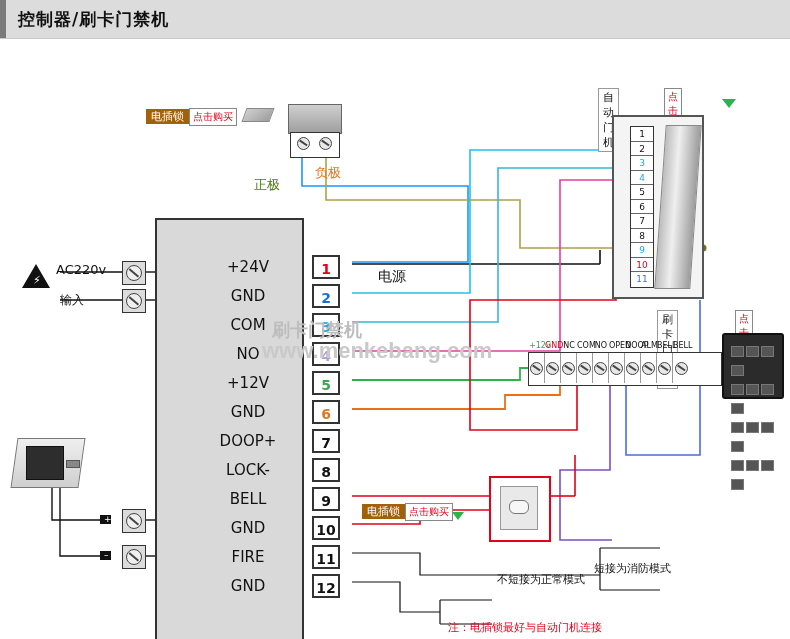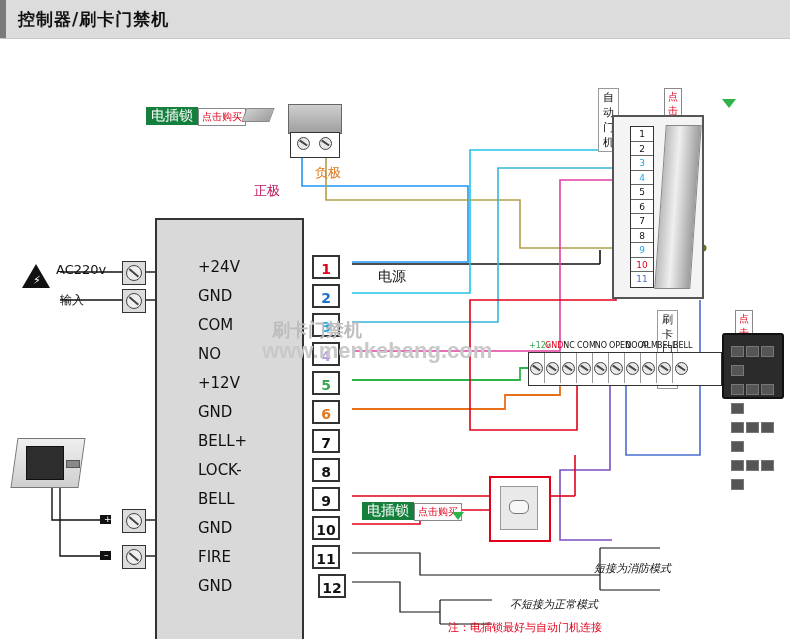--- a/index.html
+++ b/index.html
@@ -25,37 +25,37 @@
     font-size:17px;font-weight:bold;color:#111;
     letter-spacing:1px;
   }
   
   #controller-box{
     left:155px;top:218px;width:145px;height:421px;
     background:#d9d9d9;border:2px solid #333;
   }
   
   .term-label{
-    font-size:15px;color:#111;text-align:left;
+    font-size:15px;color:#111;text-align:center;
     width:100px;
   }
   
   .term-num{
     width:28px;height:24px;border:2px solid #333;background:#fff;
     text-align:center;line-height:24px;font-size:14px;font-weight:bold;
     color:#111;box-sizing:border-box;
   }
   .lbl-sm{font-size:10px;color:#111;}
   
   .buytag{
     display:inline-block;background:#fff;border:1px solid #888;
     color:#e2001a;font-size:10px;padding:1px 3px;
   }
   .blackbox{
-    background:#15803d;color:#fff;font-size:14px;padding:0 5px;
+    background:#a16207;color:#fff;font-size:11px;padding:0 5px;
     display:inline-block;
   }
   
   svg#wires{position:absolute;left:0;top:0;width:790px;height:639px;}
   
   #watermark1{
     left:272px;top:318px;font-size:18px;color:#bdbdbd;font-weight:bold;
   }
   #watermark2{
     left:262px;top:338px;font-size:22px;color:#c9c9c9;font-weight:bold;
@@ -144,21 +144,21 @@
     width:14px;height:14px;border:1px solid #444;border-radius:50%;
     background:#efefef;margin:3px auto;position:relative;
   }
   .ac-screw:after{
     content:"";position:absolute;left:1px;top:6px;width:12px;height:1.5px;
     background:#444;transform:rotate(40deg);
   }
   .plug{
     width:11px;height:9px;background:#111;
   }
-  .note{font-size:11px;color:#111;font-style:italic;}
+  .note{font-size:11px;color:#111;}
   .note-red{font-size:11px;color:#e2001a;}
 </style>
 </head>
 <body>
 
 <div class="abs" id="header-bar"></div>
 <div class="abs" id="header-accent"></div>
 <div class="abs" id="header-title">控制器/刷卡门禁机</div>
 
 <svg id="wires">
@@ -235,42 +235,42 @@
   </div>
   <div style="display:flex;align-items:center;height:29px;">
     <div class="term-label">+12V</div>
     <div class="term-num" style="margin-left:14px;color:#3aa655;">5</div>
   </div>
   <div style="display:flex;align-items:center;height:29px;">
     <div class="term-label">GND</div>
     <div class="term-num" style="margin-left:14px;color:#e07820;">6</div>
   </div>
   <div style="display:flex;align-items:center;height:29px;">
-    <div class="term-label">BELL+</div>
+    <div class="term-label">DOOP+</div>
     <div class="term-num" style="margin-left:14px;">7</div>
   </div>
   <div style="display:flex;align-items:center;height:29px;">
     <div class="term-label">LOCK-</div>
     <div class="term-num" style="margin-left:14px;">8</div>
   </div>
   <div style="display:flex;align-items:center;height:29px;">
     <div class="term-label">BELL</div>
     <div class="term-num" style="margin-left:14px;">9</div>
   </div>
   <div style="display:flex;align-items:center;height:29px;">
     <div class="term-label">GND</div>
     <div class="term-num" style="margin-left:14px;">10</div>
   </div>
   <div style="display:flex;align-items:center;height:29px;">
     <div class="term-label">FIRE</div>
     <div class="term-num" style="margin-left:14px;">11</div>
   </div>
   <div style="display:flex;align-items:center;height:29px;">
     <div class="term-label">GND</div>
-    <div class="term-num" style="margin-left:20px;">12</div>
+    <div class="term-num" style="margin-left:14px;">12</div>
   </div>
 </div>
 
 <div class="abs" style="left:366px;top:268px;font-size:14px;color:#111;margin-left:12px;">电源</div>
 
 <div class="abs" id="watermark1">刷卡门禁机</div>
 <div class="abs" id="watermark2">www.menkebang.com</div>
 
 <div class="abs" style="left:146px;top:105px;">
   <span class="blackbox">电插锁</span><span class="buytag">点击购买</span>
@@ -279,21 +279,21 @@
 
 <div class="abs" id="lock-body"></div>
 <div class="abs" id="lock-term">
   <div class="abs" style="left:6px;top:4px;">
       <div class="screw" style="margin:0;"></div>
     </div>
   <div class="abs" style="left:28px;top:4px;">
       <div class="screw" style="margin:0;"></div>
     </div>
 </div>
-<div class="abs" style="left:254px;top:182px;font-size:13px;color:#be185d;">正极</div>
+<div class="abs" style="left:254px;top:176px;font-size:13px;color:#4d7c0f;">正极</div>
 <div class="abs" style="left:315px;top:164px;font-size:13px;color:#e07820;">负极</div>
 
 <div class="abs" style="left:22px;top:264px;width:0;height:0;border-left:14px solid transparent;border-right:14px solid transparent;border-bottom:24px solid #111;"></div>
 <div class="abs" style="left:33px;top:274px;color:#fff;font-size:11px;font-weight:bold;">⚡</div>
 <div class="abs" style="left:56px;top:262px;font-size:13px;color:#111;">AC220v</div>
 <div class="abs" style="left:60px;top:292px;font-size:12px;color:#111;">输入</div>
 
 <div class="abs ac-term" style="left:122px;top:261px;">
     <div class="ac-screw"></div>
   </div>
@@ -400,14 +400,14 @@
 <div class="abs" style="left:362px;top:500px;">
   <span class="blackbox">电插锁</span><span class="buytag">点击购买</span>
 </div>
 <div class="abs" style="left:452px;top:512px;width:0;height:0;border-left:6px solid transparent;border-right:6px solid transparent;border-top:8px solid #2db34a;"></div>
 
 <div class="abs" id="exit-btn-frame"></div>
 <div class="abs" id="exit-btn-inner"></div>
 <div class="abs" id="exit-btn-dot"></div>
 
 <div class="abs note" style="left:594px;top:561px;">短接为消防模式</div>
-<div class="abs note" style="left:497px;top:597px;margin-left:13px;">不短接为正常模式</div>
+<div class="abs note" style="left:497px;top:572px;">不短接为正常模式</div>
 <div class="abs note-red" style="left:448px;top:620px;">注：电插锁最好与自动门机连接</div>
 
 </body></html>

